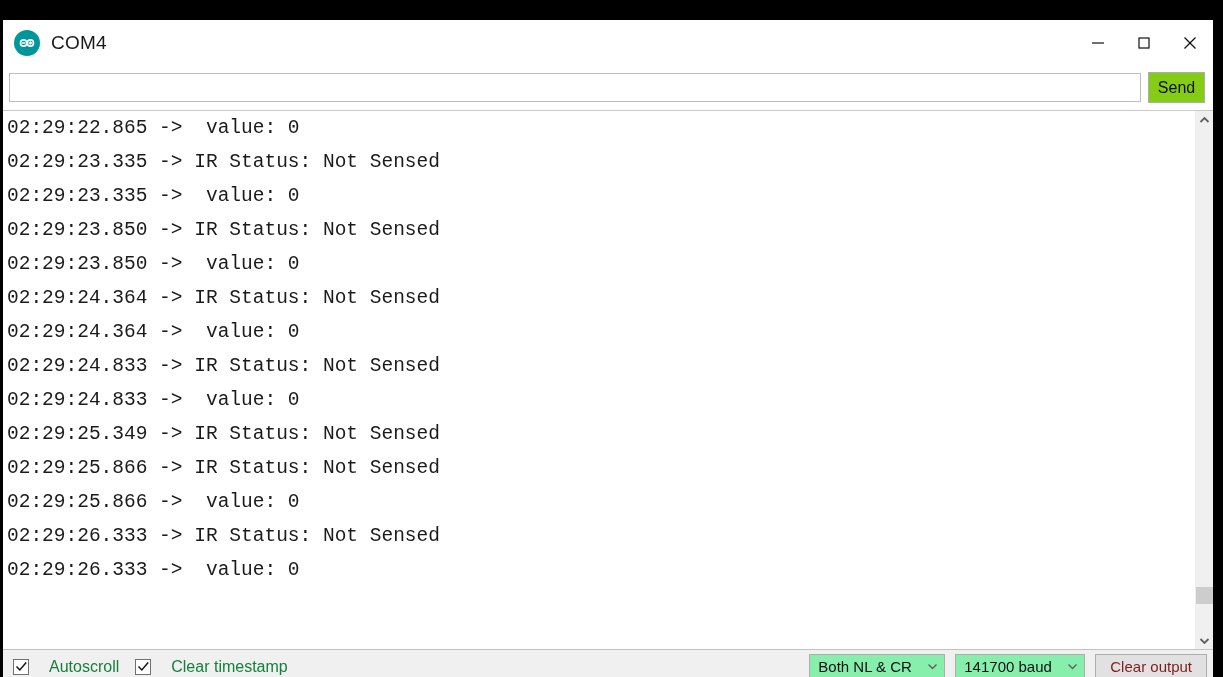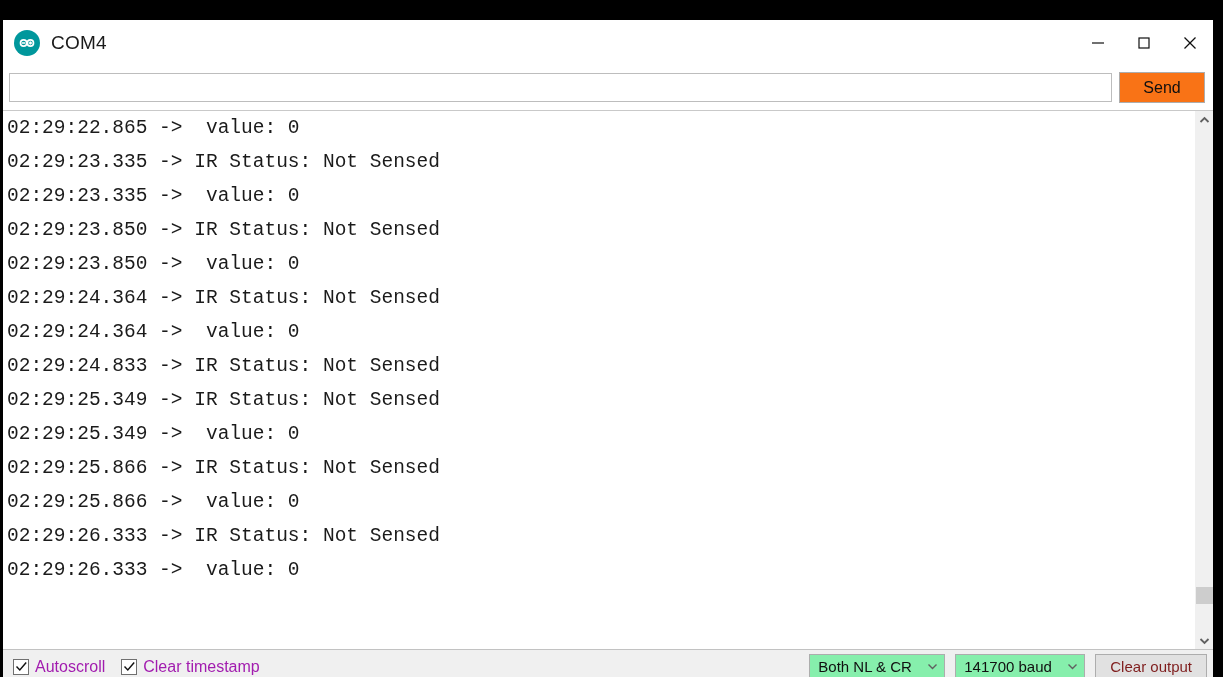--- a/index.html
+++ b/index.html
@@ -95,23 +95,23 @@
     border: 1px solid #bdbdbd;
     box-sizing: border-box;
     font-family: "Liberation Sans", sans-serif;
     font-size: 14px;
     color: #1b1b1b;
     padding: 0 5px;
     outline: none;
   }
   .send-button {
     margin-left: 7px;
-    width: 86px;
+    width: 57px;
     height: 31px;
-    background: #f97316;
+    background: #84cc16;
     border: 1px solid #adadad;
     box-sizing: border-box;
     font-family: "Liberation Sans", sans-serif;
     font-size: 16px;
     color: #101010;
     cursor: default;
     display: flex;
     align-items: center;
     justify-content: center;
   }
@@ -195,23 +195,23 @@
     border: 1px solid #707070;
     background: #ffffff;
     box-sizing: border-box;
     display: flex;
     align-items: center;
     justify-content: center;
     flex: none;
   }
   .checkbox svg { display: block; }
   .check-label {
-    margin-left: 6px;
+    margin-left: 20px;
     font-size: 16px;
-    color: #a21caf;
+    color: #15803d;
   }
   .spacer { flex: 1 1 auto; }
 
   .combo {
     height: 26px;
     min-width: 120px;
     background: #86efac;
     border: 1px solid #adadad;
     box-sizing: border-box;
     display: flex;
@@ -297,22 +297,22 @@
     <div class="console-wrap">
       <div class="console" id="console-lines">
           <div class="log-line">02:29:22.865 -&gt;  value: 0</div>
           <div class="log-line">02:29:23.335 -&gt; IR Status: Not Sensed</div>
           <div class="log-line">02:29:23.335 -&gt;  value: 0</div>
           <div class="log-line">02:29:23.850 -&gt; IR Status: Not Sensed</div>
           <div class="log-line">02:29:23.850 -&gt;  value: 0</div>
           <div class="log-line">02:29:24.364 -&gt; IR Status: Not Sensed</div>
           <div class="log-line">02:29:24.364 -&gt;  value: 0</div>
           <div class="log-line">02:29:24.833 -&gt; IR Status: Not Sensed</div>
+          <div class="log-line">02:29:24.833 -&gt;  value: 0</div>
           <div class="log-line">02:29:25.349 -&gt; IR Status: Not Sensed</div>
-          <div class="log-line">02:29:25.349 -&gt;  value: 0</div>
           <div class="log-line">02:29:25.866 -&gt; IR Status: Not Sensed</div>
           <div class="log-line">02:29:25.866 -&gt;  value: 0</div>
           <div class="log-line">02:29:26.333 -&gt; IR Status: Not Sensed</div>
           <div class="log-line">02:29:26.333 -&gt;  value: 0</div>
         </div>
 
       <div class="scrollbar">
         <div class="sb-arrow up">
           <svg width="11" height="8" viewBox="0 0 11 8">
             <polyline points="1.5,6 5.5,2 9.5,6" fill="none" stroke="#606060" stroke-width="1.8"></polyline>

